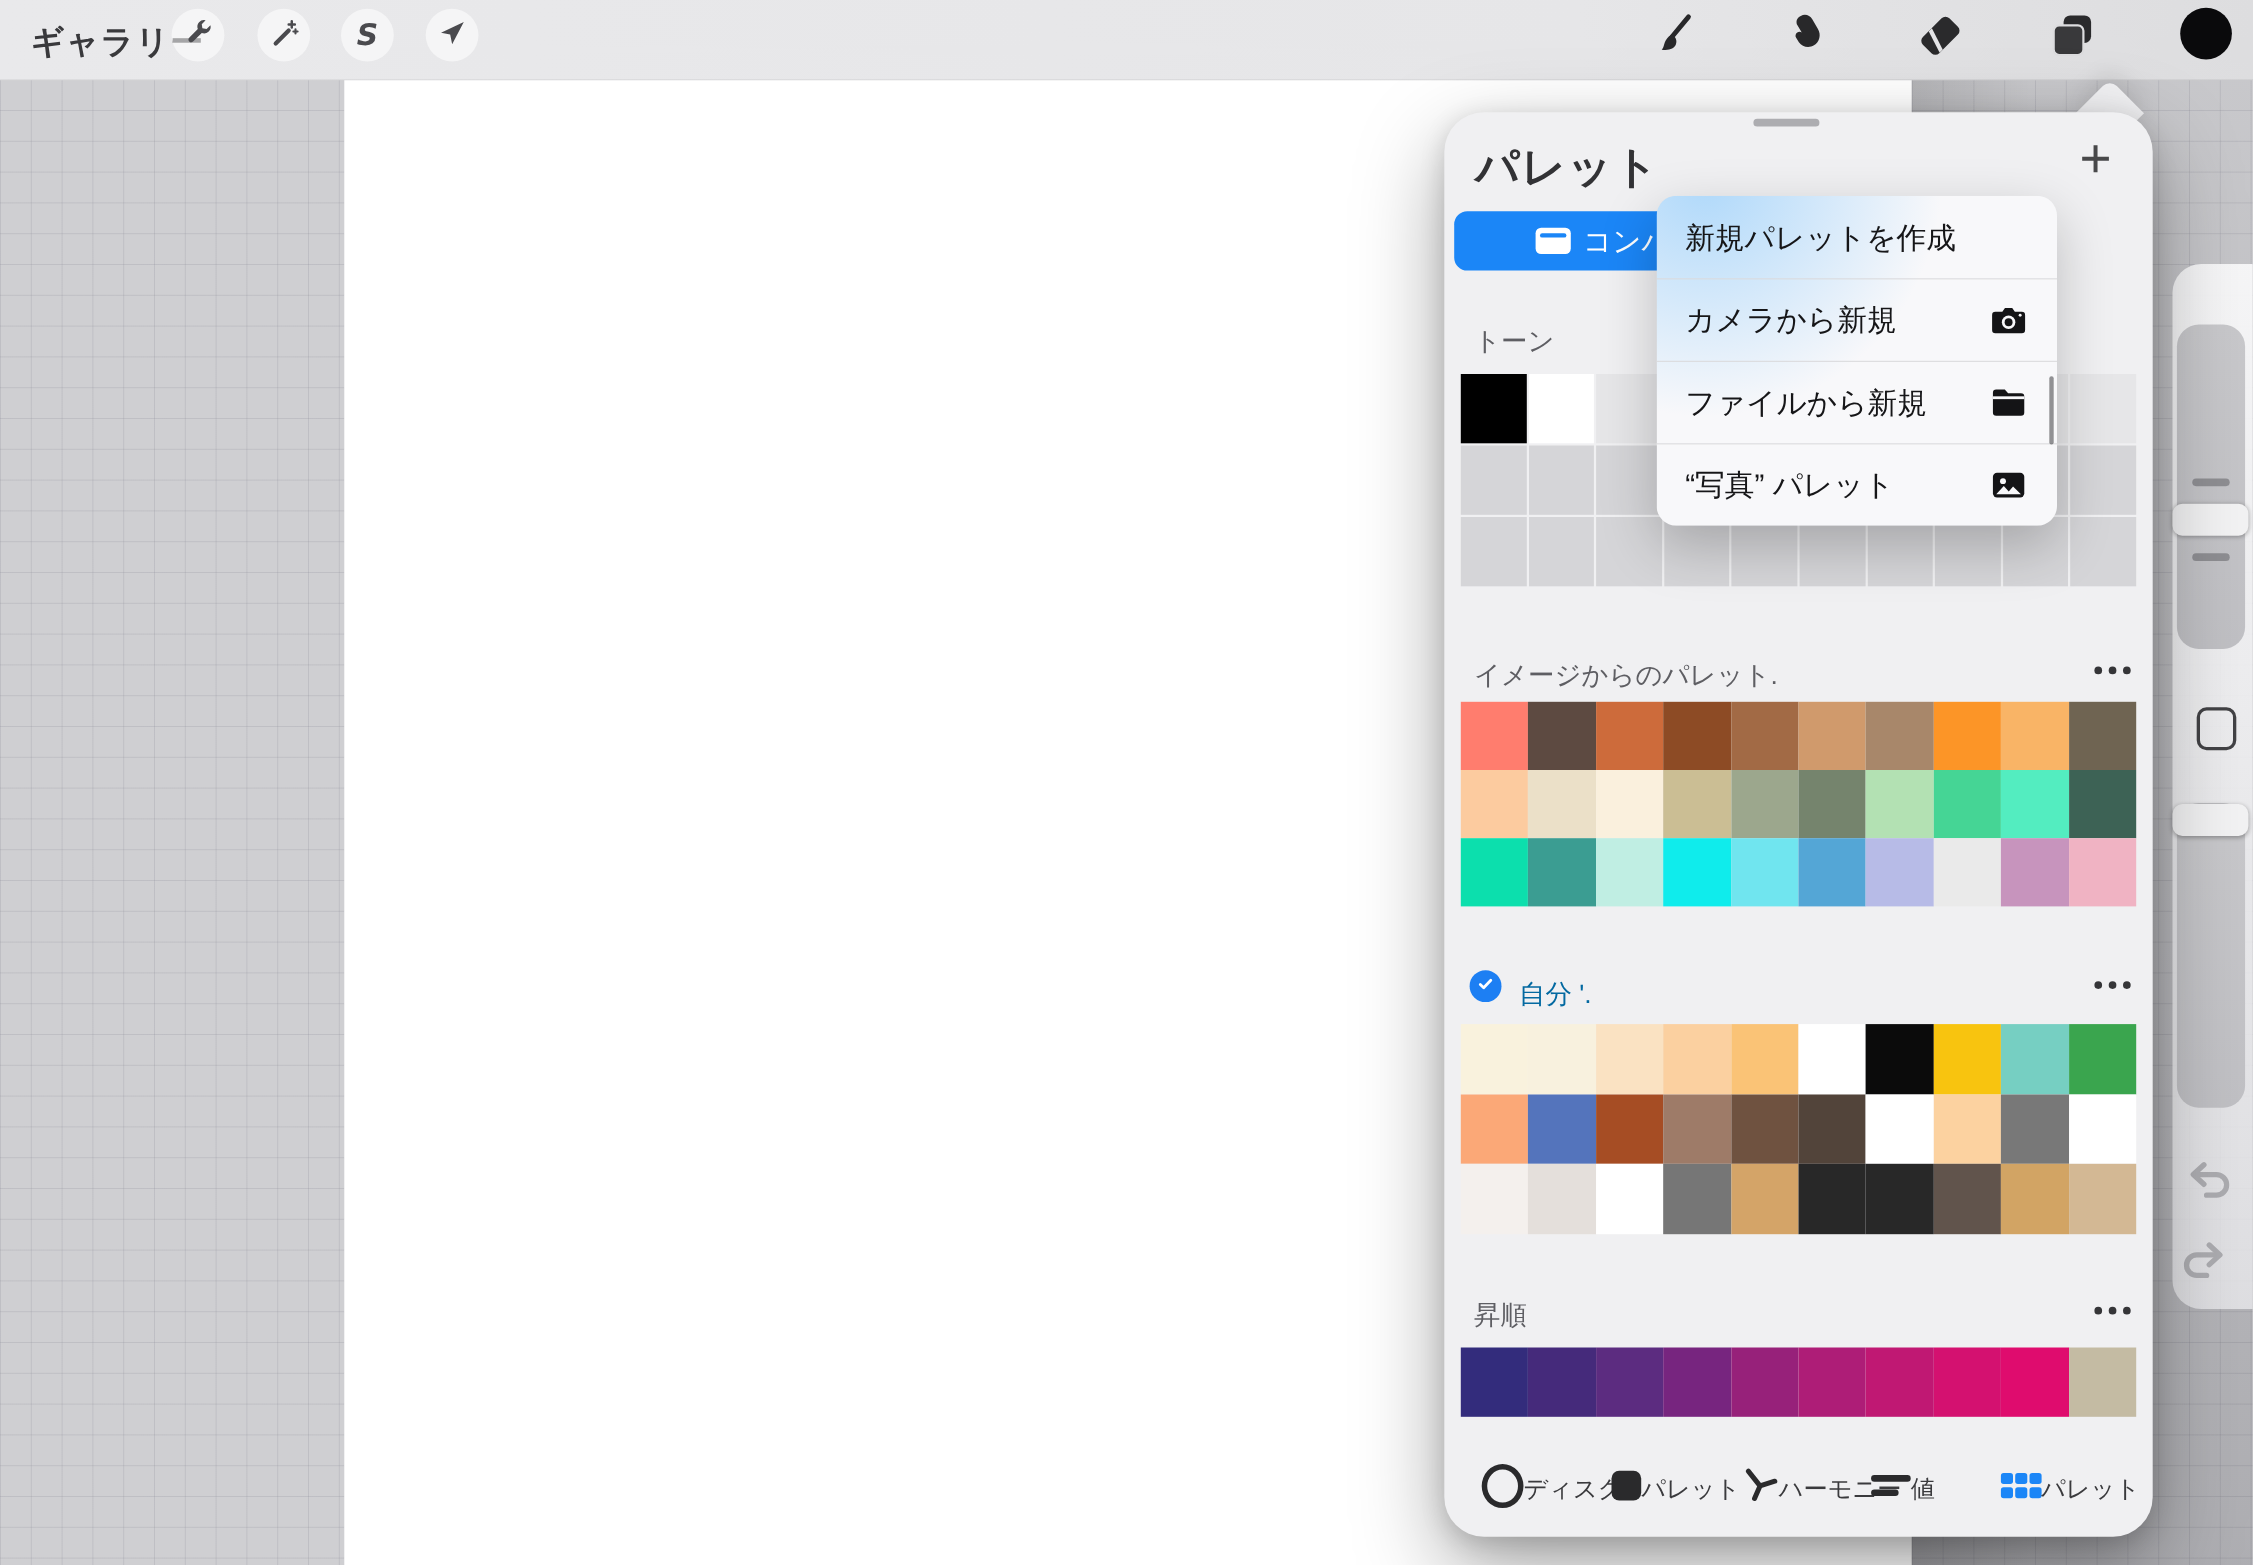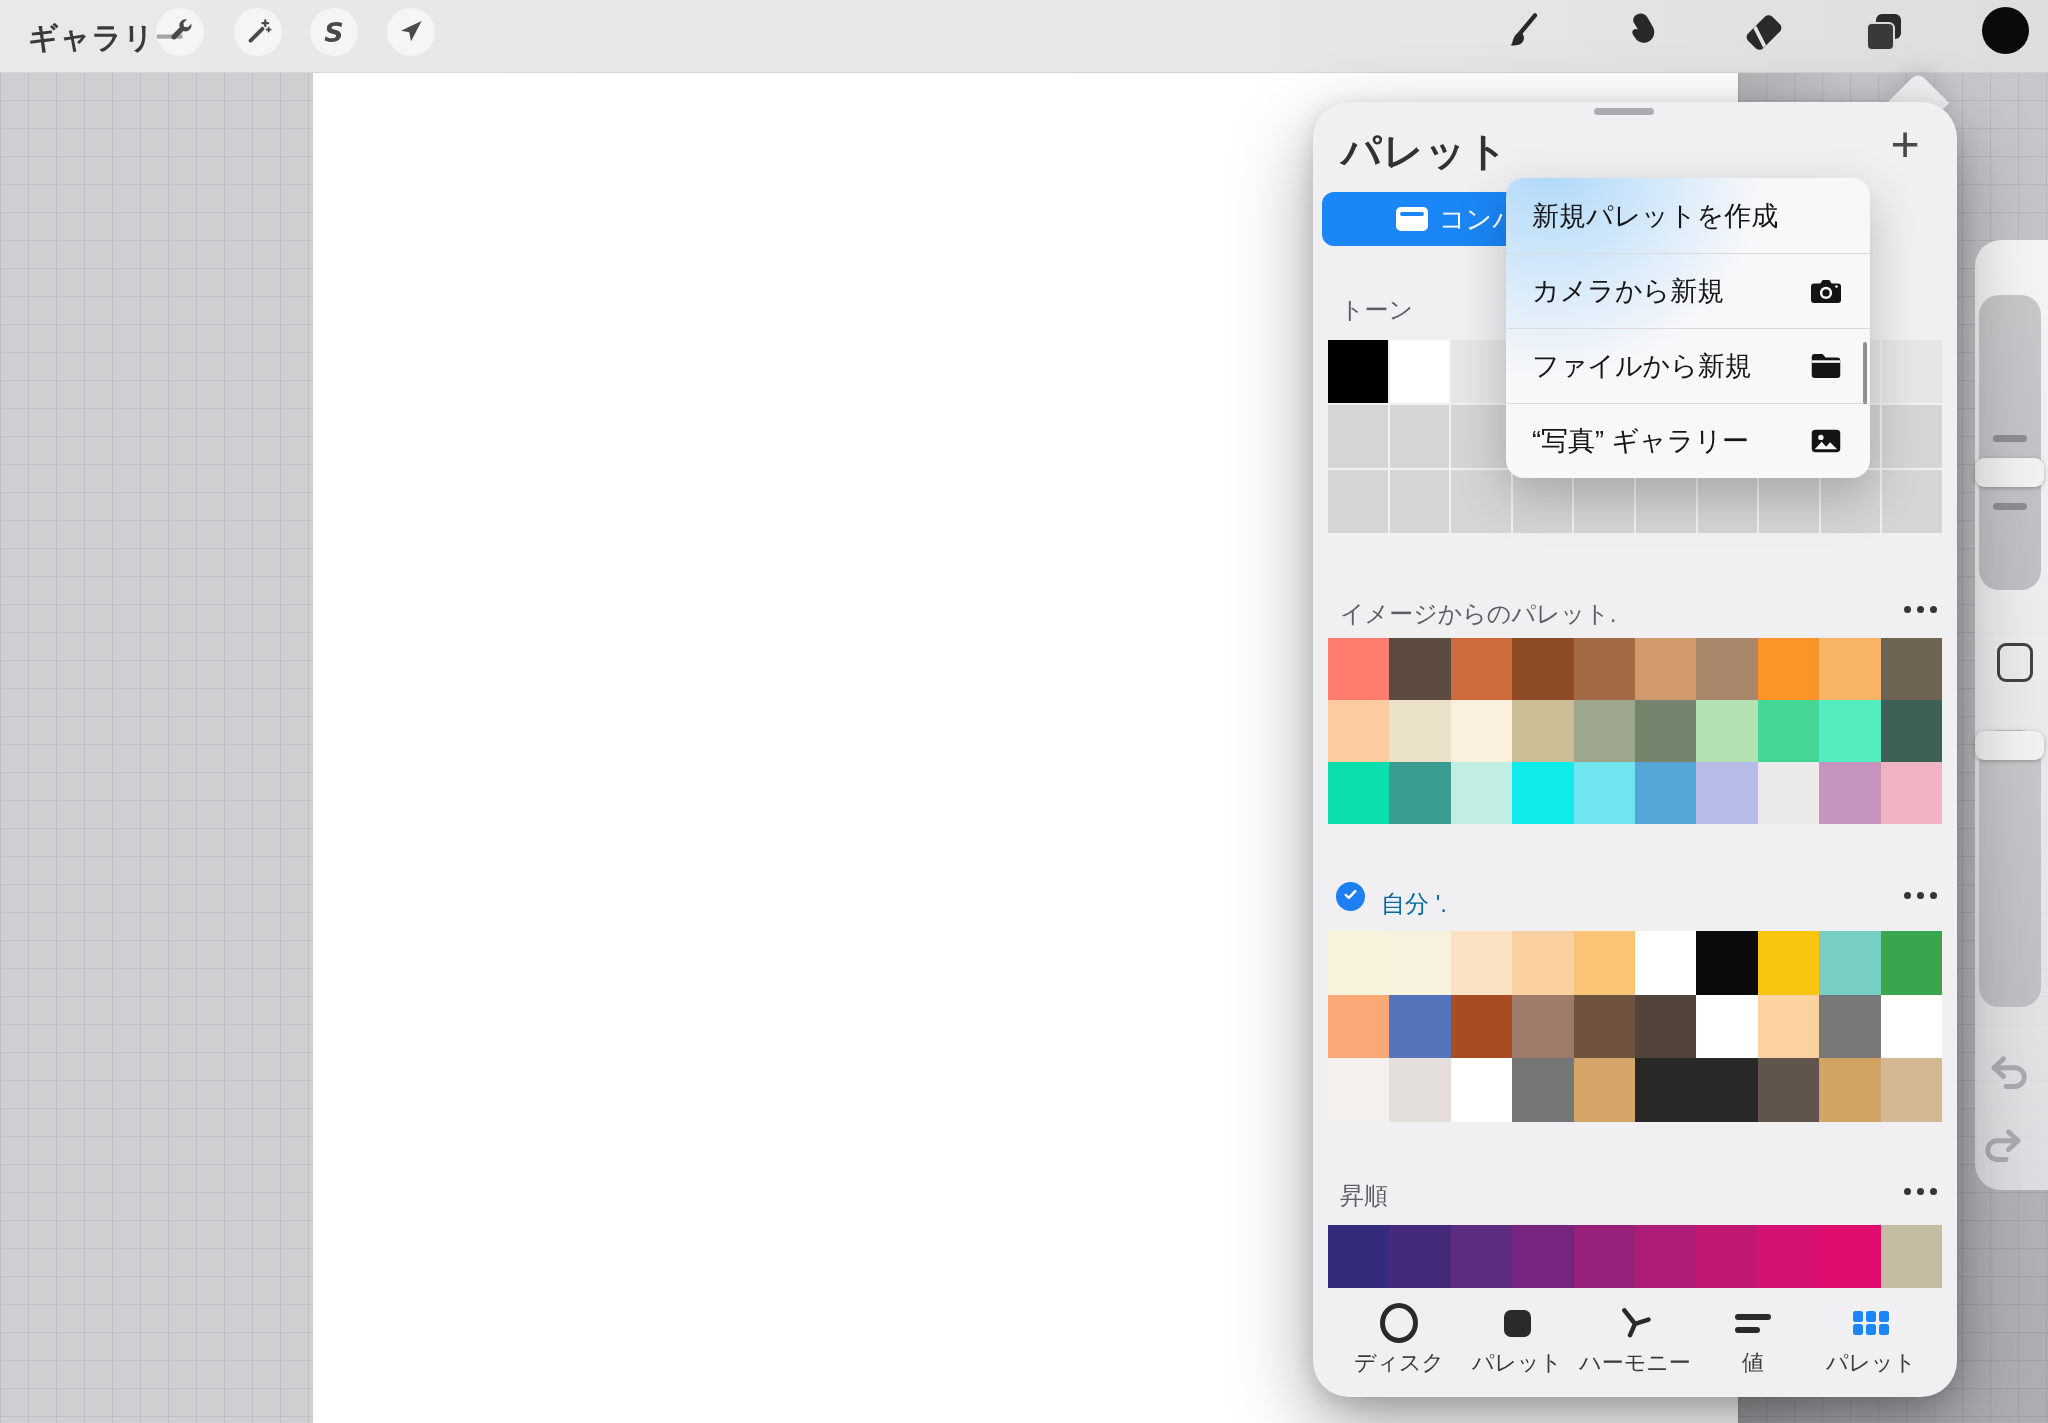--- a/index.html
+++ b/index.html
@@ -115,21 +115,21 @@
   .menu-item + .menu-item{border-top:1px solid #DBDBDD;}
   .menu-item .mi-label{flex:1;font-size:27px;color:#161618;}
   .menu-item .mi-icon{color:#141416;display:flex;}
   #menu-scrollbar{position:absolute;right:3px;top:164px;width:4px;height:62px;border-radius:2px;background:rgba(60,60,64,.55);}
   .gridglyph{display:grid;grid-template-columns:repeat(3,10px);grid-template-rows:repeat(2,10px);gap:2.5px;}
   .gridglyph i{background:#141416;border-radius:2.5px;}
 
   
   #tabbar{left:0;top:1192px;width:644px;height:103px;display:flex;justify-content:space-between;
     padding:10px 34px 0 34px;box-sizing:border-box;}
-  .tab{display:flex;flex-direction:column;align-items:center;width:104px;}
+  .tab{display:flex;flex-direction:row;align-items:center;width:104px;}
   .tab .tab-icon{height:38px;display:flex;align-items:center;justify-content:center;color:#2A2A2C;}
   .tab .tab-label{font-size:22px;color:#3A3A3D;margin-top:6px;white-space:nowrap;}
   #disk-glyph{width:28px;height:30px;border:5px solid #2A2A2C;border-radius:50%;}
   #classic-glyph{width:27px;height:27px;background:#2A2A2C;border-radius:7px;}
   .bars i{display:block;background:#2A2A2C;border-radius:3px;}
   .bars .b1{width:36px;height:6px;margin-bottom:7px;}
   .bars .b2{width:25px;height:6px;}
   #palettes-glyph{display:grid;grid-template-columns:repeat(3,10.5px);grid-template-rows:repeat(2,10.5px);gap:2.5px;}
   #palettes-glyph i{background:#1B86F7;border-radius:2.5px;}
 </style>
@@ -464,21 +464,21 @@
     <div class="menu-item">
       <span class="mi-label">ファイルから新規</span>
       <span class="mi-icon">
         <svg width="36" height="36" viewBox="0 0 24 24">
             <path fill="#141416" d="M2.5 6 a2 2 0 0 1 2-2 h5.2 l2 2.4 H19.5 a2 2 0 0 1 2 2 V18 a2 2 0 0 1-2 2 h-15 a2 2 0 0 1-2-2z"></path>
             <rect x="2.5" y="8.2" width="19" height="1.7" fill="#F8F8FA"></rect>
           </svg>
       </span>
     </div>
     <div class="menu-item">
-      <span class="mi-label">“写真” ギャラリー</span>
+      <span class="mi-label">“写真” パレット</span>
       <span class="mi-icon">
         <svg width="36" height="36" viewBox="0 0 24 24">
             <rect x="2.5" y="4.5" width="19" height="15" rx="2.5" fill="#141416"></rect>
             <circle cx="8.6" cy="9.6" r="1.8" fill="#F8F8FA"></circle>
             <path d="M4.5 17.5 l4.6-5 3 3.4 2.6-3 4.8 4.6z" fill="#F8F8FA"></path>
           </svg>
       </span>
     </div>
     <div id="menu-scrollbar"></div>
   </div>

